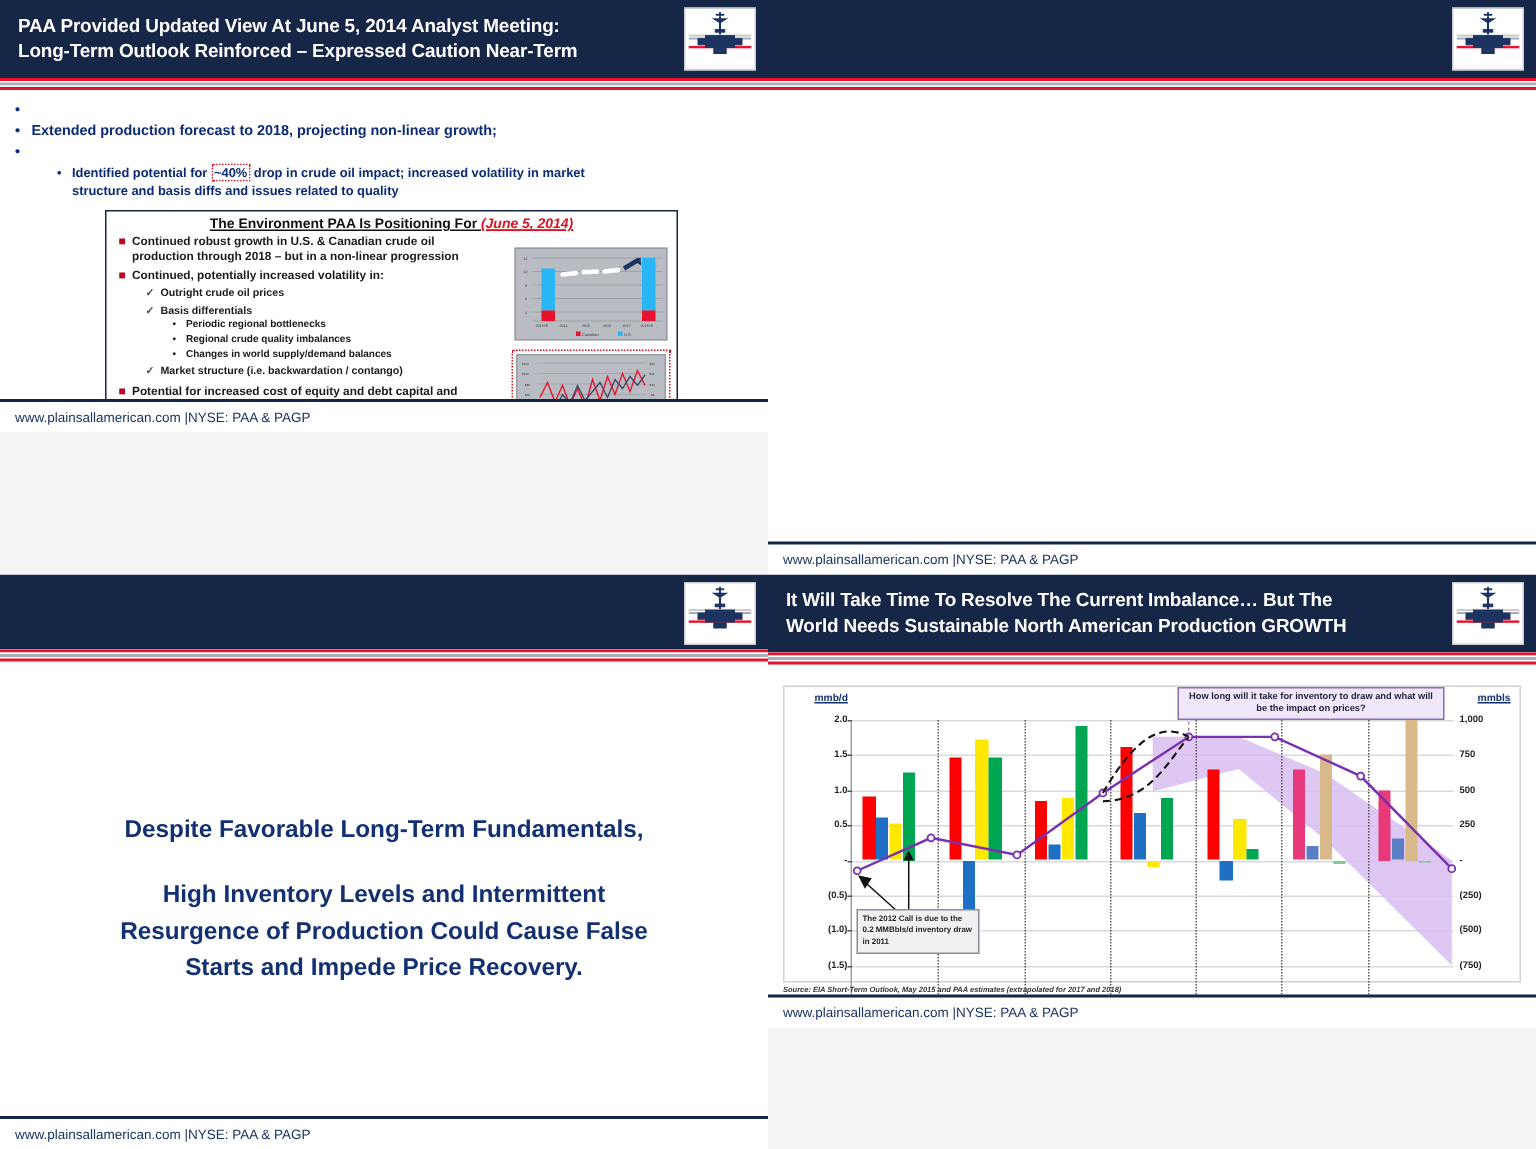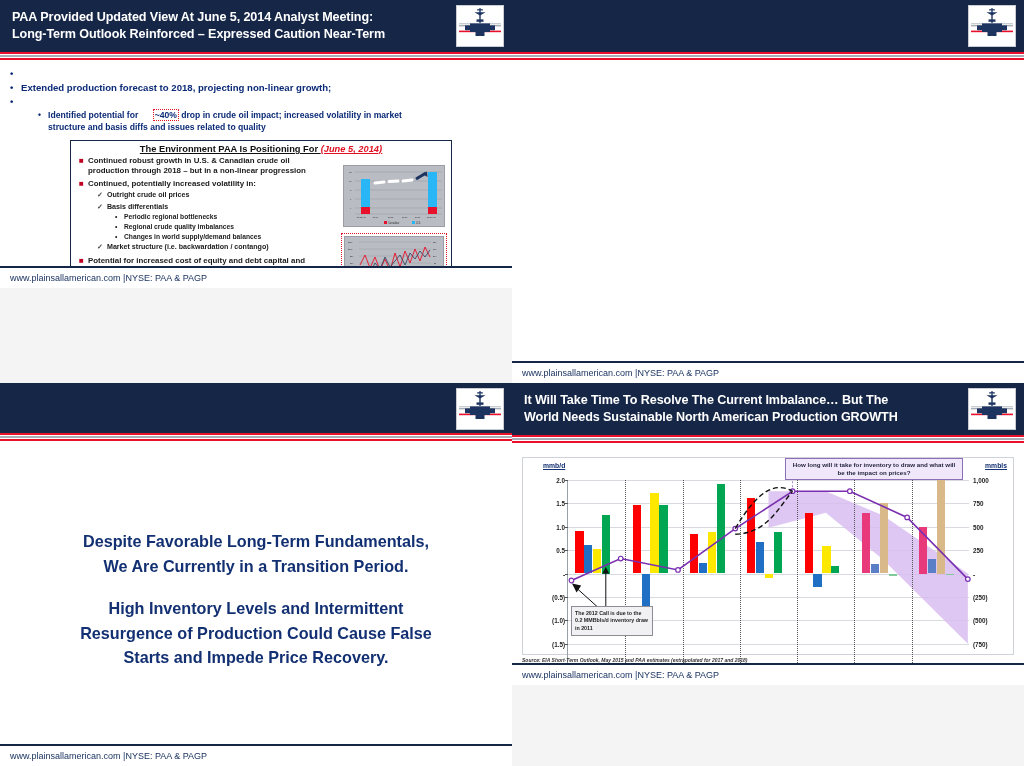--- a/index.html
+++ b/index.html
@@ -51,21 +51,21 @@
   }
   .ftr .num { margin-left:auto; font-size:9px;margin-top:28px; }
 
   
   .s15-bullets { padding:6px 8px 0 10px; }
   .b1 { display:flex; color:#0b2a77; font-weight:bold; font-size:9.6px; line-height:1.45; }
   .b1 .dot { width:11px; flex:0 0 11px; color:#0b2a77; }
   .b2 { display:flex; color:#0b2a77; font-weight:bold; font-size:8.6px; line-height:1.4; padding-left:28px; }
   .b2 .dot { width:10px; flex:0 0 10px; }
   .hl {
-    border:1.4px dotted #e01020; padding:0 1px; border-radius:1px;margin-left:12px;
+    border:1.4px dotted #e01020; padding:0 1px; border-radius:1px;
   }
 
   
   .envbox {
     position:absolute; left:70px; top:140px; width:382px; height:207px;
     border:1.6px solid #152647; background:#fff;
   }
   .envbox-title {
     text-align:center; font-size:9.3px; font-weight:bold; color:#111;
     padding:3px 0 1px; text-decoration:underline;
@@ -375,21 +375,20 @@
   </div>
   <div class="stripes">
     <i class="s1"></i>
       <i class="s2"></i>
       <i class="s3"></i>
       <i class="s4"></i>
       <i class="s5"></i>
   </div>
   <div class="s32-body">
     <div>Despite Favorable Long-Term Fundamentals,</div>
-    <div>We Are Currently in a Transition Period.</div>
     <div class="gap"></div>
     <div>High Inventory Levels and Intermittent</div>
     <div>Resurgence of Production Could Cause False</div>
     <div>Starts and Impede Price Recovery.</div>
   </div>
   <div class="ftr">
     <span>www.plainsallamerican.com |NYSE:  PAA &amp; PAGP</span>
     <span class="num">32</span>
   </div>
 </div>

